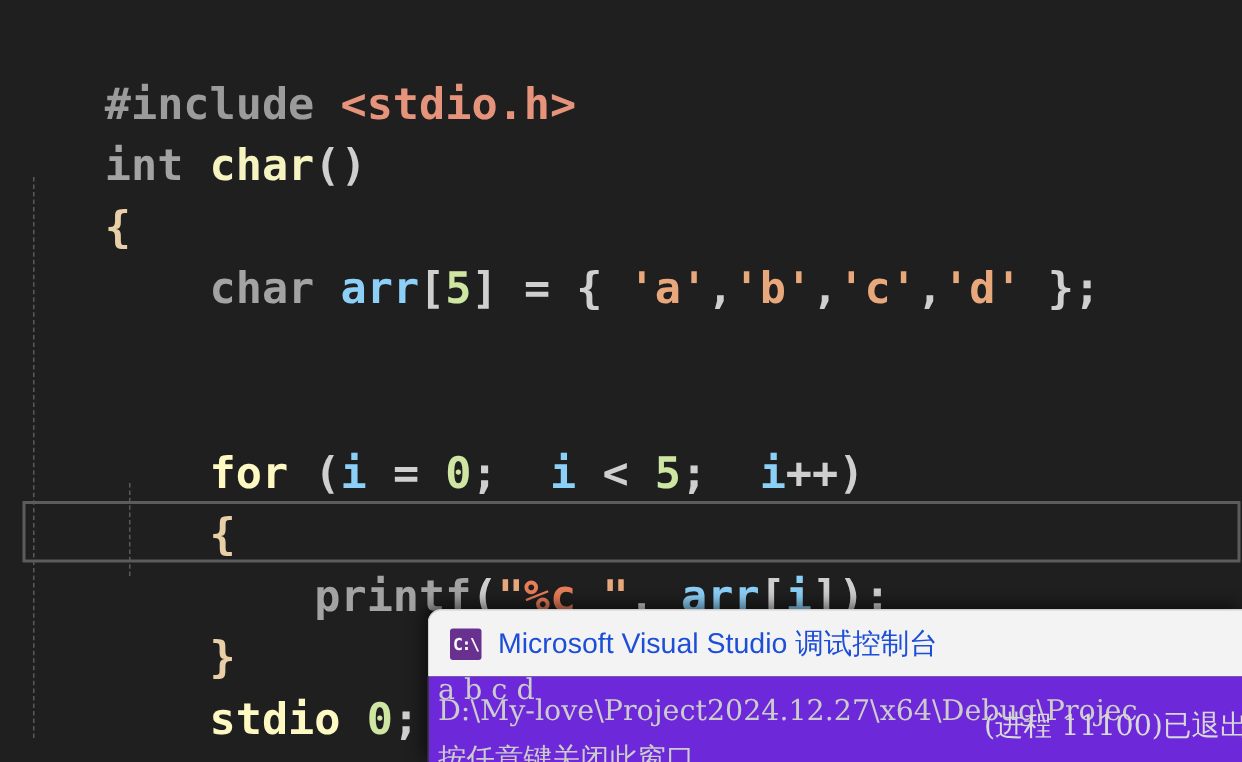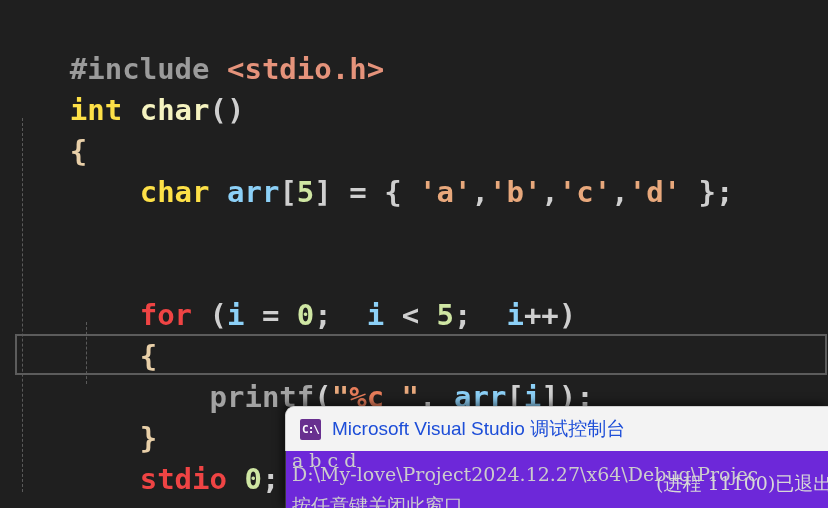--- a/index.html
+++ b/index.html
@@ -64,28 +64,28 @@
     left: 88px;
     top: 84px;
     width: 72px;
     height: 8px;
     overflow: hidden;
   }
 
   
   .t-pp     { color: #9b9b9b; }
   .t-inc    { color: #e5937b; }
-  .t-kw     { color: #fde047; }
+  .t-kw     { color: #a3a3a3; }
   .t-fnname { color: #f5f3c0; }
   .t-punct  { color: #cfcfcf; }
   .t-var    { color: #8cd0f7; margin-top: 40px; }
   .t-num    { color: #cfe6a3; }
   .t-str    { color: #e8a87c; }
   .t-fmt    { color: #e87d5a; }
-  .t-ctrl   { color: #ef4444; }
+  .t-ctrl   { color: #fef9c3; }
   .t-fn     { color: #a3a3a3; }
   .t-brace  { color: #e8cfa8; }
 
   
   #console-window {
     position: absolute;
     left: 285px;
     top: 406px;
     width: 543px;
     height: 102px;

